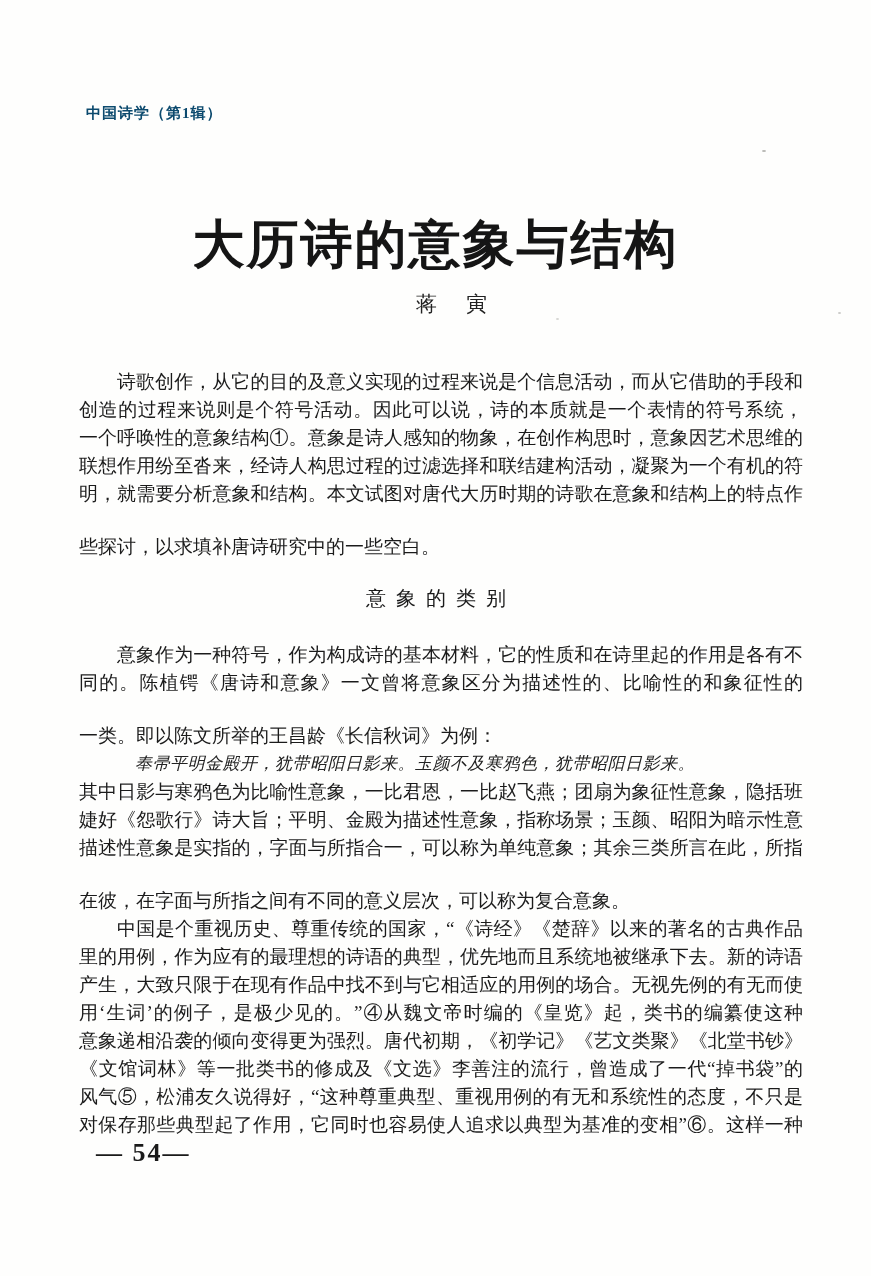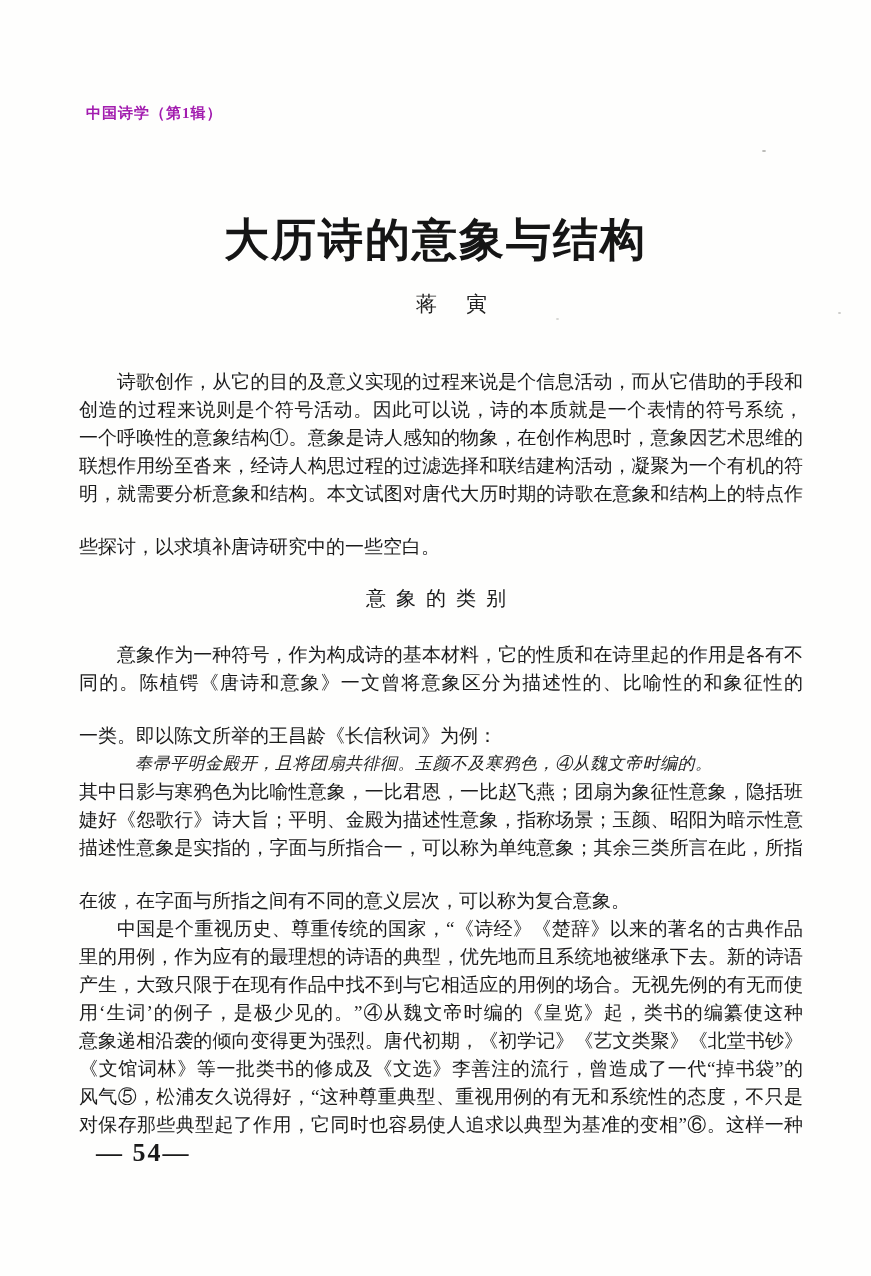--- a/index.html
+++ b/index.html
@@ -20,29 +20,29 @@
     background: #fefefd;
     color: #1c1c1c;
   }
   .collection-header {
     position: absolute;
     left: 86px;
     top: 104px;
     font-size: 15px;
     font-weight: bold;
     letter-spacing: 1px;
-    color: #a21caf;
+    color: #0c4a6e;
   }
   .article-title {
     position: absolute;
     left: 0;
     right: 0;
     top: 210px;
     text-align: center;
-    font-size: 45px;
+    font-size: 52px;
     font-weight: bold;
     letter-spacing: 2px;
     color: #151515;
   }
   .article-author {
     position: absolute;
     left: 0;
     right: 0;
     top: 290px;
     text-align: center;
@@ -135,21 +135,21 @@
     <div class="bline jl">联想作用纷至沓来，经诗人构思过程的过滤选择和联结建构活动，凝聚为一个有机的符</div>
     <div class="bline jl">明，就需要分析意象和结构。本文试图对唐代大历时期的诗歌在意象和结构上的特点作</div>
     <div class="bline ll">些探讨，以求填补唐诗研究中的一些空白。</div>
 
     <div class="section-heading">意象的类别</div>
 
     <div class="bline jl indent">意象作为一种符号，作为构成诗的基本材料，它的性质和在诗里起的作用是各有不</div>
     <div class="bline jl">同的。陈植锷《唐诗和意象》一文曾将意象区分为描述性的、比喻性的和象征性的</div>
     <div class="bline ll">一类。即以陈文所举的王昌龄《长信秋词》为例：</div>
 
-    <div class="verse-quote">奉帚平明金殿开，且将团扇共徘徊。玉颜不及寒鸦色，④从魏文帝时编的。</div>
+    <div class="verse-quote">奉帚平明金殿开，犹带昭阳日影来。玉颜不及寒鸦色，犹带昭阳日影来。</div>
 
     <div class="bline jl">其中日影与寒鸦色为比喻性意象，一比君恩，一比赵飞燕；团扇为象征性意象，隐括班</div>
     <div class="bline jl">婕好《怨歌行》诗大旨；平明、金殿为描述性意象，指称场景；玉颜、昭阳为暗示性意</div>
     <div class="bline jl">描述性意象是实指的，字面与所指合一，可以称为单纯意象；其余三类所言在此，所指</div>
     <div class="bline ll">在彼，在字面与所指之间有不同的意义层次，可以称为复合意象。</div>
 
     <div class="bline jl indent">中国是个重视历史、尊重传统的国家，“《诗经》《楚辞》以来的著名的古典作品</div>
     <div class="bline jl">里的用例，作为应有的最理想的诗语的典型，优先地而且系统地被继承下去。新的诗语</div>
     <div class="bline jl">产生，大致只限于在现有作品中找不到与它相适应的用例的场合。无视先例的有无而使</div>
     <div class="bline jl">用‘生词’的例子，是极少见的。”④从魏文帝时编的《皇览》起，类书的编纂使这种</div>

